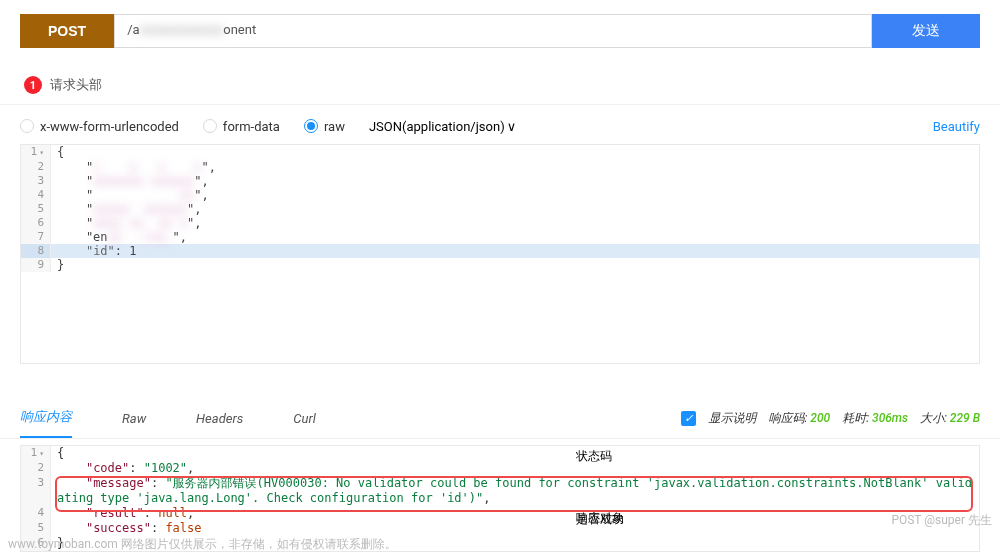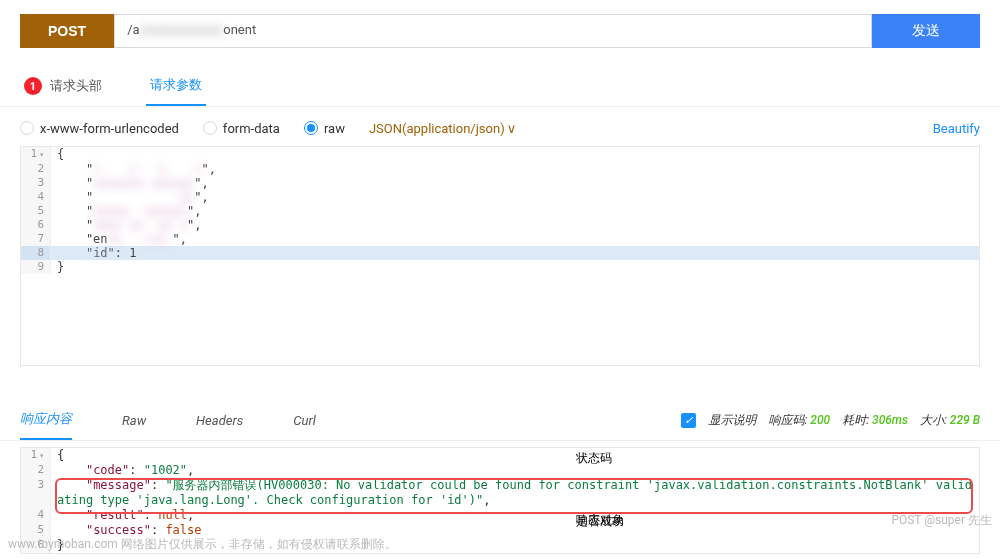--- a/index.html
+++ b/index.html
@@ -13,21 +13,21 @@
     .tabs { display: flex; gap: 40px; padding: 8px 20px 0 20px; border-bottom: 1px solid #f0f0f0; }
     .tab { padding: 10px 4px; color: #555; cursor: pointer; display: flex; align-items: center; gap: 8px; }
     .tab.active { color: #1890ff; border-bottom: 2px solid #1890ff; }
     .badge { background: #f5222d; color: #fff; border-radius: 50%; width: 18px; height: 18px; display: inline-flex; align-items: center; justify-content: center; font-size: 11px; font-weight: bold; }
     
     .body-type { display: flex; align-items: center; gap: 24px; padding: 14px 20px 10px 20px; }
     .radio-group { display: flex; align-items: flex-start; gap: 6px; cursor: pointer; }
     .radio { width: 14px; height: 14px; border: 1px solid #d9d9d9; border-radius: 50%; display: inline-block; position: relative; }
     .radio.checked { border-color: #1890ff; }
     .radio.checked::after { content: ''; position: absolute; width: 8px; height: 8px; background: #1890ff; border-radius: 50%; top: 2px; left: 2px; }
-    .content-type { color: #a16207; cursor: pointer; display: flex; align-items: center; gap: 2px; }
+    .content-type { color: #000000; cursor: pointer; display: flex; align-items: center; gap: 2px; }
     .beautify { margin-left: auto; color: #1890ff; cursor: pointer; }
     
     .editor { border: 1px solid #e8e8e8; margin: 0 20px; font-family: Consolas, Monaco, monospace; font-size: 12px; height: 220px; }
     .editor-line { display: flex; }
     .gutter { width: 30px; text-align: right; padding: 0 6px; color: #999; background: #f7f7f7; user-select: none; font-size: 11px; line-height: 14px; border-right: 1px solid #eee; }
     .gutter.fold::after { content: '▾'; font-size: 8px; margin-left: 2px; color: #999; }
     .code { flex: 1; padding: 0 6px; line-height: 14px; white-space: pre; color: #444; }
     .editor-line.hl .code { background: #dce9f7; }
     .editor-line.hl .gutter { background: #d4e3f3; }
     .blur1 { filter: blur(5px); color: #999; }
@@ -62,21 +62,20 @@
     <span>/a</span><span class="blur1">xxxxxxxxxxxxx</span><span>onent</span>
   </div>
   <button class="send-btn">发送</button>
 </div>
 
 <div class="tabs">
   <div class="tab">
     <span class="badge">1</span>
     <span>请求头部</span>
   </div>
-  <div class="tab active">请求参数</div>
 </div>
 
 <div class="body-type">
   <label class="radio-group">
       <span class="radio"></span>
       <span>x-www-form-urlencoded</span>
     </label>
   <label class="radio-group">
       <span class="radio"></span>
       <span>form-data</span>

